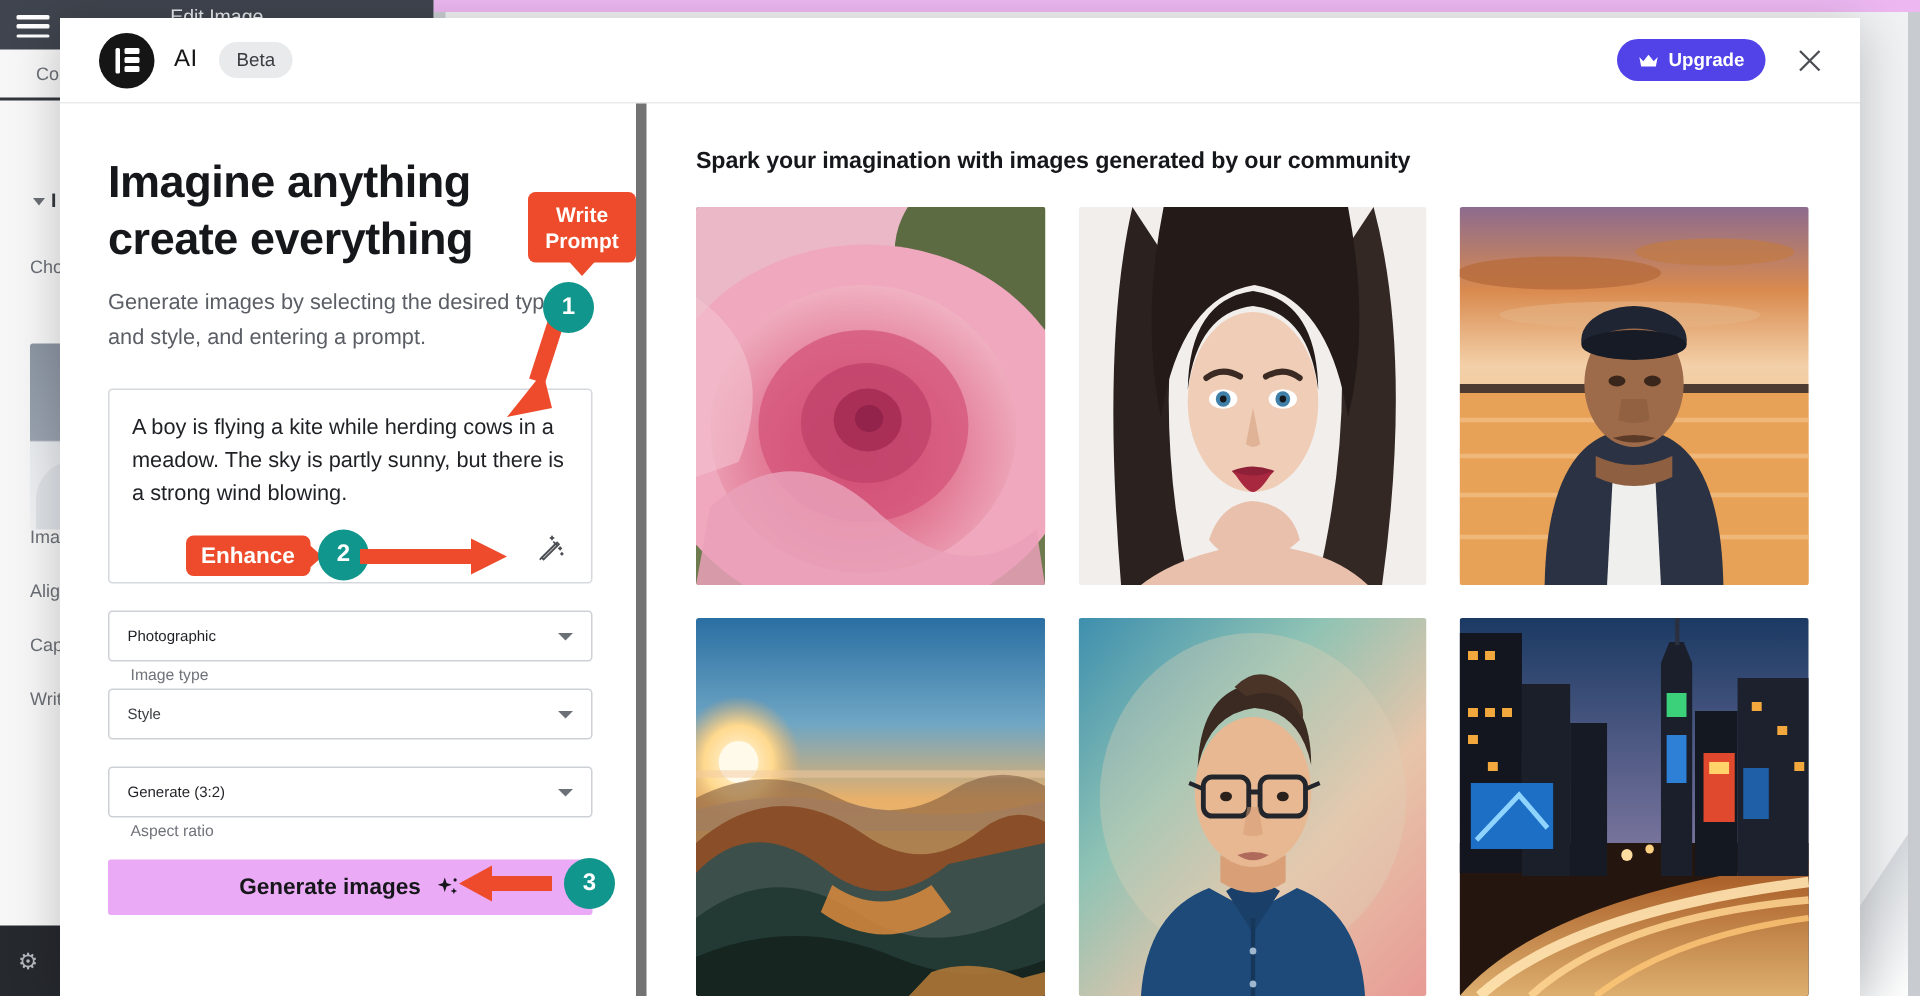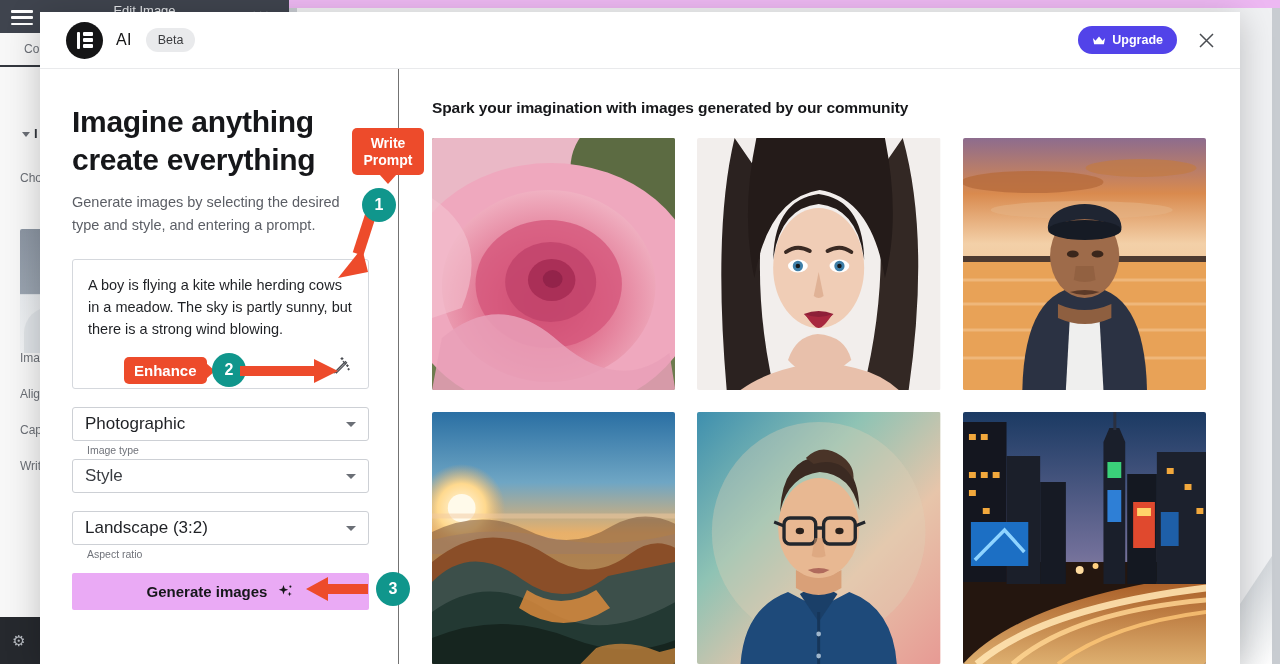--- a/index.html
+++ b/index.html
@@ -134,22 +134,22 @@
     font-family: "Liberation Sans", sans-serif;
   }
   .crown { width: 14px; height: 11px; flex: none; }
   .close-btn {
     background: none; border: none; cursor: pointer; color: #4a4d52;
     padding: 4px; line-height: 0;
   }
 
   .modal-body { display: flex; height: 595px; }
   .left-pane {
-    width: 359px; flex: none; padding: 34px 29px 0 32px;
-    border-right: 1px solid #737373; position: relative;
+    width: 391px; flex: none; padding: 34px 29px 0 32px;
+    border-right: 7px solid #737373; position: relative;
   }
   .headline {
     font-size: 30px; font-weight: 700; color: #16171a;
     line-height: 1.27; letter-spacing: -0.3px;
   }
   .subhead {
     margin-top: 12px; font-size: 14.5px; color: #5b5e65; line-height: 1.55;
   }
   .prompt-box {
     margin-top: 23px; border: 1px solid #d5d8dd; border-radius: 3px;
@@ -160,21 +160,21 @@
   }
   .prompt-tools { display: flex; justify-content: flex-end; margin-top: 14px; }
   .wand-btn { background: none; border: none; cursor: pointer; padding: 2px; line-height: 0; }
 
   .field { margin-top: 18px; position: relative; }
   .field-box {
     height: 34px; border: 1px solid #cdd0d5; border-radius: 3px;
     display: flex; align-items: center; padding: 0 12px;
     background: #fff; cursor: pointer;
   }
-  .field-value { font-size: 17px; color: #1f2125; }
+  .field-value { font-size: 10px; color: #1f2125; }
   .field-value.placeholder { color: #3a3d42; }
   .field-float-label {
     position: absolute; left: 11px; top: -7px; background: #fff;
     padding: 0 4px; font-size: 10.5px; color: #70737a; margin-top: 44px;
   }
   .field-caret {
     margin-left: auto; width: 0; height: 0;
     border-left: 5px solid transparent; border-right: 5px solid transparent;
     border-top: 5px solid #6b6f76;
   }
@@ -336,21 +336,21 @@
       <div class="field">
         <div class="field-box">
           <span class="field-value placeholder">Style</span>
           <span class="field-caret"></span>
         </div>
       </div>
 
       <div class="field">
         <span class="field-float-label">Aspect ratio</span>
         <div class="field-box">
-          <span class="field-value">Landscape (3:2)</span>
+          <span class="field-value">Generate (3:2)</span>
           <span class="field-caret"></span>
         </div>
       </div>
 
       <button class="generate-btn">
         <span>Generate images</span>
         <svg width="17" height="17" viewBox="0 0 17 17">
           <path d="M6.5 2 L7.7 5.6 L11.2 6.8 L7.7 8 L6.5 11.6 L5.3 8 L1.8 6.8 L5.3 5.6 Z" fill="#16171a"></path>
           <path d="M12.6 8.8 L13.2 10.4 L14.8 11 L13.2 11.6 L12.6 13.2 L12 11.6 L10.4 11 L12 10.4 Z" fill="#16171a"></path>
           <circle cx="13.4" cy="3.6" r="1.05" fill="#16171a"></circle>

